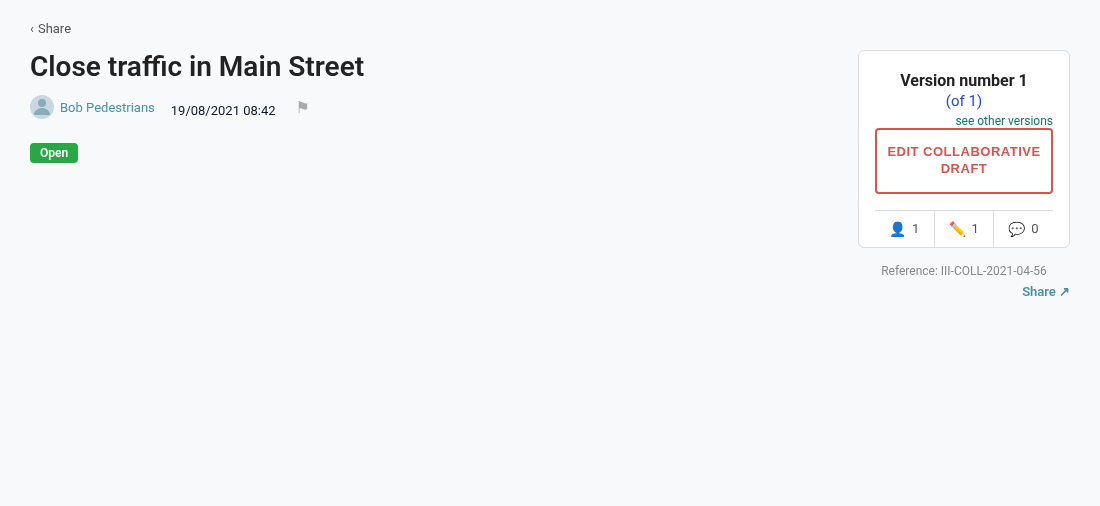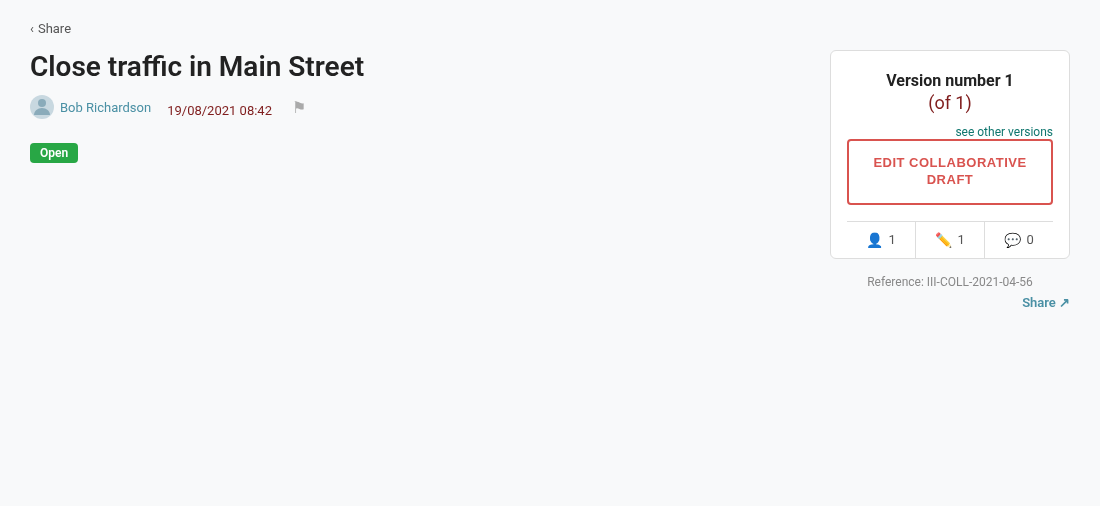--- a/index.html
+++ b/index.html
@@ -48,21 +48,21 @@
       height: 24px;
       border-radius: 50%;
       background: #c8d8e0;
       display: flex;
       align-items: center;
       justify-content: center;
       color: #6a9aaa;
       font-size: 12px;
     }
     .timestamp {
-      color: #7f1d1d;
+      color: #0f172a;
       font-size: 13px;
       margin-top: 6px;
     }
     .flag-icon {
       color: #aaa;
       font-size: 16px;
       margin-left: 4px;
     }
     .open-badge {
       display: inline-block;
@@ -81,42 +81,42 @@
       align-items: flex-start;
       margin-top: 8px;
     }
     .main-layout {
       display: flex;
     }
     .content-area {
       flex: 1;
     }
     .sidebar {
-      width: 240px;
+      width: 212px;
       flex-shrink: 0;
     }
     .version-card {
       border: 1px solid #ddd;
       border-radius: 6px;
       background: #fff;
       padding: 20px 16px 0 16px;
       margin-bottom: 16px;
     }
     .version-title {
       text-align: center;
       font-weight: 700;
       font-size: 16px;
       color: #222;
       margin-bottom: 2px;
     }
     .version-subtitle {
       text-align: center;
-      color: #7f1d1d;
-      font-size: 18px;
-      margin-bottom: 12px;
+      color: #1d4ed8;
+      font-size: 15px;
+      margin-bottom: 4px;
     }
     .see-other-versions {
       text-align: right;
       display: block;
       color: #0f766e;
       font-size: 12px;
       text-decoration: none;
     }
     .edit-button {
       display: block;
@@ -184,21 +184,21 @@
       <h1 class="page-title">Close traffic in Main Street</h1>
 
       <div class="authors-row">
         <div class="author">
           <div class="avatar">
             <svg width="24" height="24" viewBox="0 0 24 24" fill="#8aabba">
               <circle cx="12" cy="8" r="4"></circle>
               <path d="M4 20c0-4 3.6-7 8-7s8 3 8 7" fill="#8aabba"></path>
             </svg>
           </div>
-          <span>Bob Richardson</span>
+          <span>Bob Pedestrians</span>
         </div>
         <span class="timestamp">19/08/2021 08:42</span>
         <span class="flag-icon">⚑</span>
       </div>
 
       <div class="proposal-text">
         <span class="open-badge">Open</span>
       </div>
     </div>
 

